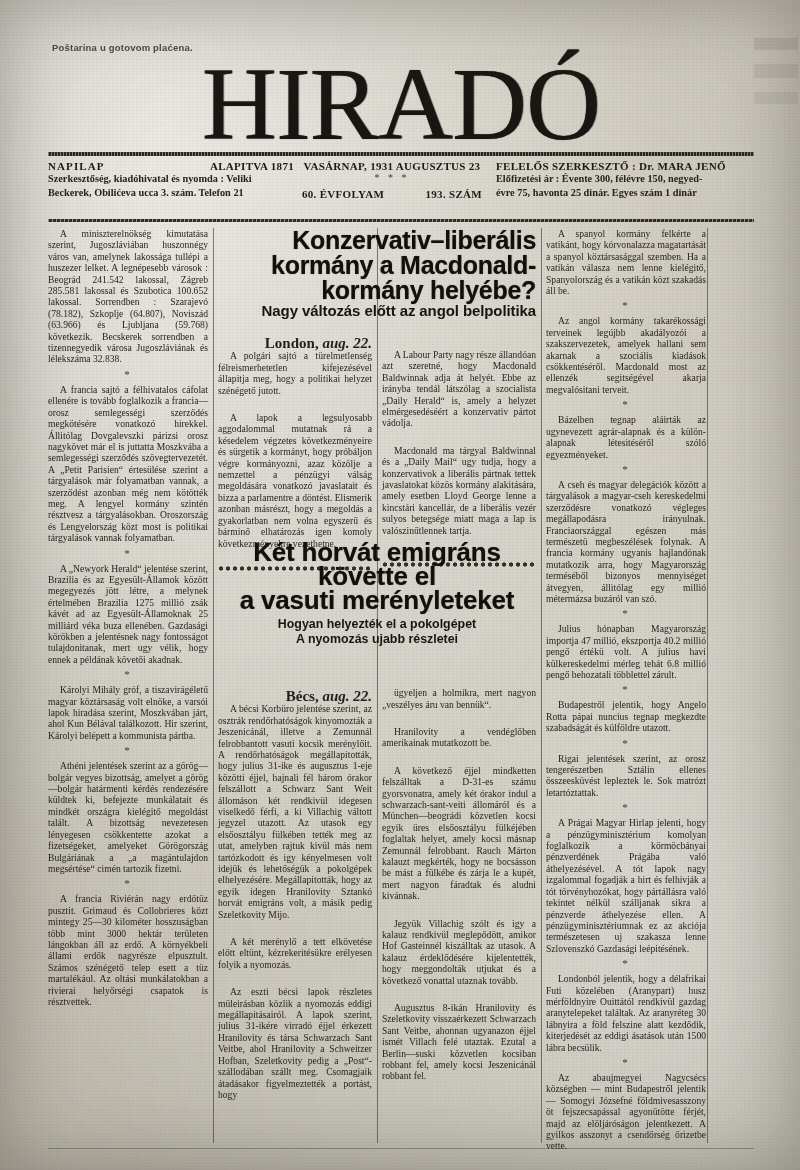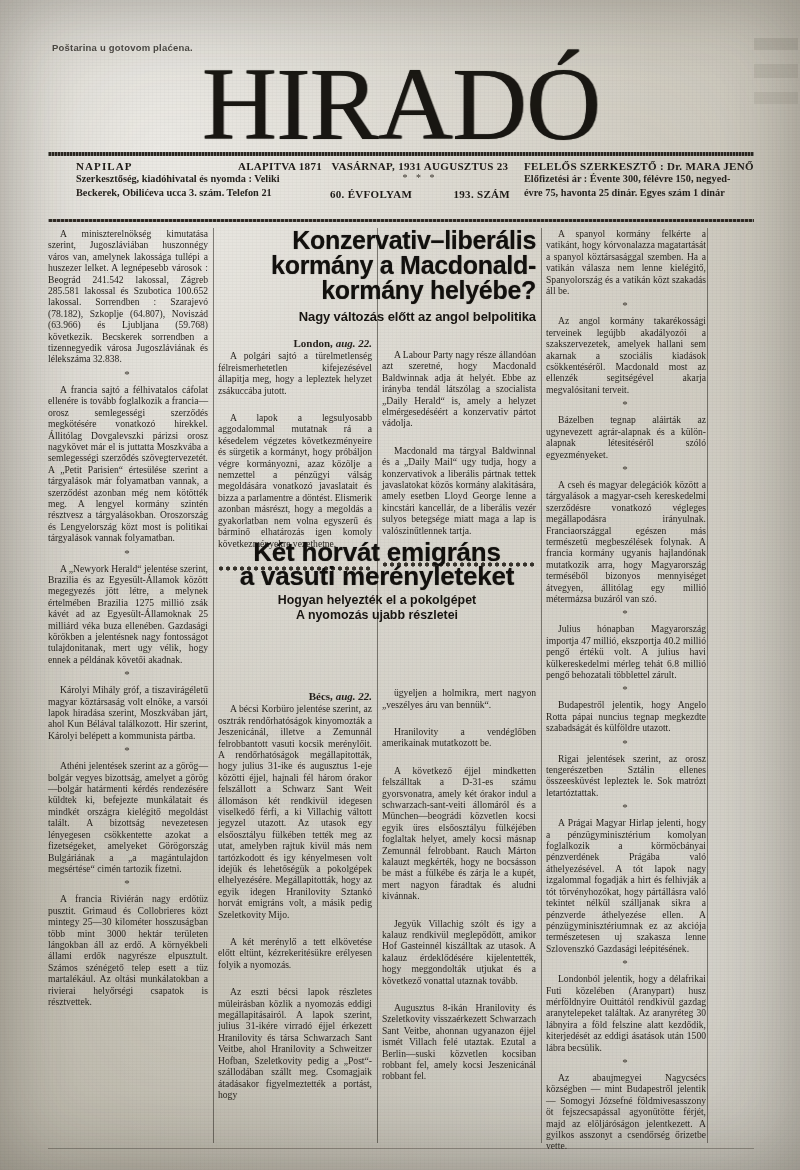--- a/index.html
+++ b/index.html
@@ -59,21 +59,21 @@
     position:absolute;left:0;top:152px;width:706px;height:4px;
     background:#2a2620;
     background-image:repeating-linear-gradient(90deg,rgba(255,255,255,.42) 0 1px,rgba(0,0,0,0) 1px 3px);
   }
 
   
   .infobar{
     position:absolute;left:0;top:160px;width:706px;height:58px;
     color:#201d19;
   }
-  .infocol{position:absolute;top:0;margin-left:28px;}
+  .infocol{position:absolute;top:0;}
   .ic-left{left:0;width:246px;}
   .ic-mid{left:254px;width:180px;text-align:center;}
   .ic-right{left:448px;width:258px;}
   .line-caps{
     font-family:"Liberation Serif",serif;
     font-size:11px;font-weight:700;letter-spacing:1.1px;color:#1d1a16;
   }
   .line-caps.tight{letter-spacing:.3px;}
   .row1{display:flex;justify-content:space-between;align-items:baseline;}
   .small{
@@ -114,39 +114,39 @@
     hyphens:auto;
     -webkit-hyphens:auto;
   }
   p.body + p.body{margin-top:16px;}
   .dingbat{
     text-align:center;font-size:11px;line-height:13px;color:#3a352d;
     margin:3px 0 3px 0;letter-spacing:2px;
   }
   .dateline{
     font-family:"Liberation Serif",serif;
-    font-size:11px;line-height:11.4px;text-align:right;
+    font-size:15px;line-height:11.4px;text-align:right;
     font-weight:700;font-style:italic;color:#231f1a;margin:0 0 1px 0;
   }
   .dateline b{font-style:normal;}
 
   
   .hl1{
     position:absolute;left:170px;top:0;width:318px;text-align:right;
   }
   .hl1 .big{
     font-family:"Liberation Sans",sans-serif;
     font-weight:700;font-size:25px;line-height:25px;
     letter-spacing:-.3px;color:#12100d;
     text-shadow:0 0 1px rgba(0,0,0,.55);
   }
   .hl1 .sub{
     font-family:"Liberation Sans",sans-serif;
-    font-weight:700;font-size:13px;line-height:16px;color:#181511;
-    margin-top:6px;letter-spacing:-.1px;
+    font-weight:700;font-size:15px;line-height:16px;color:#181511;
+    letter-spacing:-.1px;
   }
 
   
   .dotrule{
     height:7px;
     background-image:radial-gradient(circle at 3px 3.5px, #2e2a23 1.9px, rgba(0,0,0,0) 2.3px);
     background-size:7px 7px;
     background-repeat:repeat-x;
     opacity:.95;
   }
@@ -248,21 +248,21 @@
         <div class="big">kormány helyébe?</div>
         <div class="sub">Nagy változás előtt az angol belpolitika</div>
       </div>
 
       <div class="col c2">
         <div style="height:110px;"></div>
         <p class="dateline">
           <b>London,</b>
           <span>aug. 22.</span>
         </p>
-        <p class="body">A polgári sajtó a türelmetlenség félreismerhetetlen kifejezésével állapitja meg, hogy a lepleztek helyzet zsákuccába jutott.</p>
+        <p class="body">A polgári sajtó a türelmetlenség félreismerhetetlen kifejezésével állapitja meg, hogy a politikai helyzet szénégető jutott.</p>
         <p class="body">A lapok a legsulyosabb aggodalommal mutatnak rá a késedelem végzetes következményeire és sürgetik a kormányt, hogy próbáljon végre kormányozni, azaz közölje a nemzettel a pénzügyi válság megoldására vonatkozó javaslatait és bizza a parlamentre a döntést. Elismerik azonban másrészt, hogy a megoldás a gyakorlatban nem volna egyszerű és bárminő elhatározás igen komoly következményekre vezethetne.</p>
 
         <div style="height:16px;"></div>
         <div class="dotrule"></div>
         <div style="height:119px;"></div>
 
         <p class="dateline">
           <b>Bécs,</b>
           <span>aug. 22.</span>
         </p>
@@ -282,20 +282,21 @@
 
         <p class="body">ügyeljen a holmikra, mert nagyon „veszélyes áru van bennük“.</p>
         <p class="body">Hranilovity a vendéglőben amerikainak mutatkozott be.</p>
         <p class="body">A következő éjjel mindketten felszálltak a D-31-es számu gyorsvonatra, amely két órakor indul a schwarzach-sant-veiti állomáról és a München—beográdi közvetlen kocsi egyik üres elsőosztályu fülkéjében foglaltak helyet, amely kocsi másnap Zemunnál felrobbant. Rauch Márton kalauzt megkérték, hogy ne bocsásson be mást a fülkébe és zárja le a kupét, mert nagyon fáradtak és aludni kivánnak.</p>
         <p class="body">Jegyük Villachig szólt és igy a kalauz rendkivül meglepődött, amikor Hof Gasteinnél kiszálltak az utasok. A kalauz érdeklődésére kijelentették, hogy meggondolták utjukat és a következő vonattal utaznak tovább.</p>
         <p class="body">Augusztus 8-ikán Hranilovity és Szeletkovity visszaérkezett Schwarzach Sant Veitbe, ahonnan ugyanazon éjjel ismét Villach felé utaztak. Ezutal a Berlin—suski közvetlen kocsiban robbant fel, amely kocsi Jeszenicánál robbant fel.</p>
       </div>
 
       <div class="hl2">
         <div class="big">Két horvát emigráns</div>
+        <div class="big">követte el</div>
         <div class="big">a vasuti merényleteket</div>
         <div class="sub">Hogyan helyezték el a pokolgépet</div>
         <div class="sub" style="margin-top:0;">A nyomozás ujabb részletei</div>
       </div>
 
       <div class="col c4">
         <p class="body">A spanyol kormány felkérte a vatikánt, hogy kórvonalazza magatartását a spanyol köztársasággal szemben. Ha a vatikán válasza nem lenne kielégitő, Spanyolország és a vatikán közt szakadás áll be.</p>
         <div class="dingbat">*</div>
         <p class="body">Az angol kormány takarékossági terveinek legújbb akadályozói a szakszervezetek, amelyek hallani sem akarnak a szociális kiadások csökkentéséről. Macdonald most az ellenzék segitségével akarja megvalósitani terveit.</p>
         <div class="dingbat">*</div>

